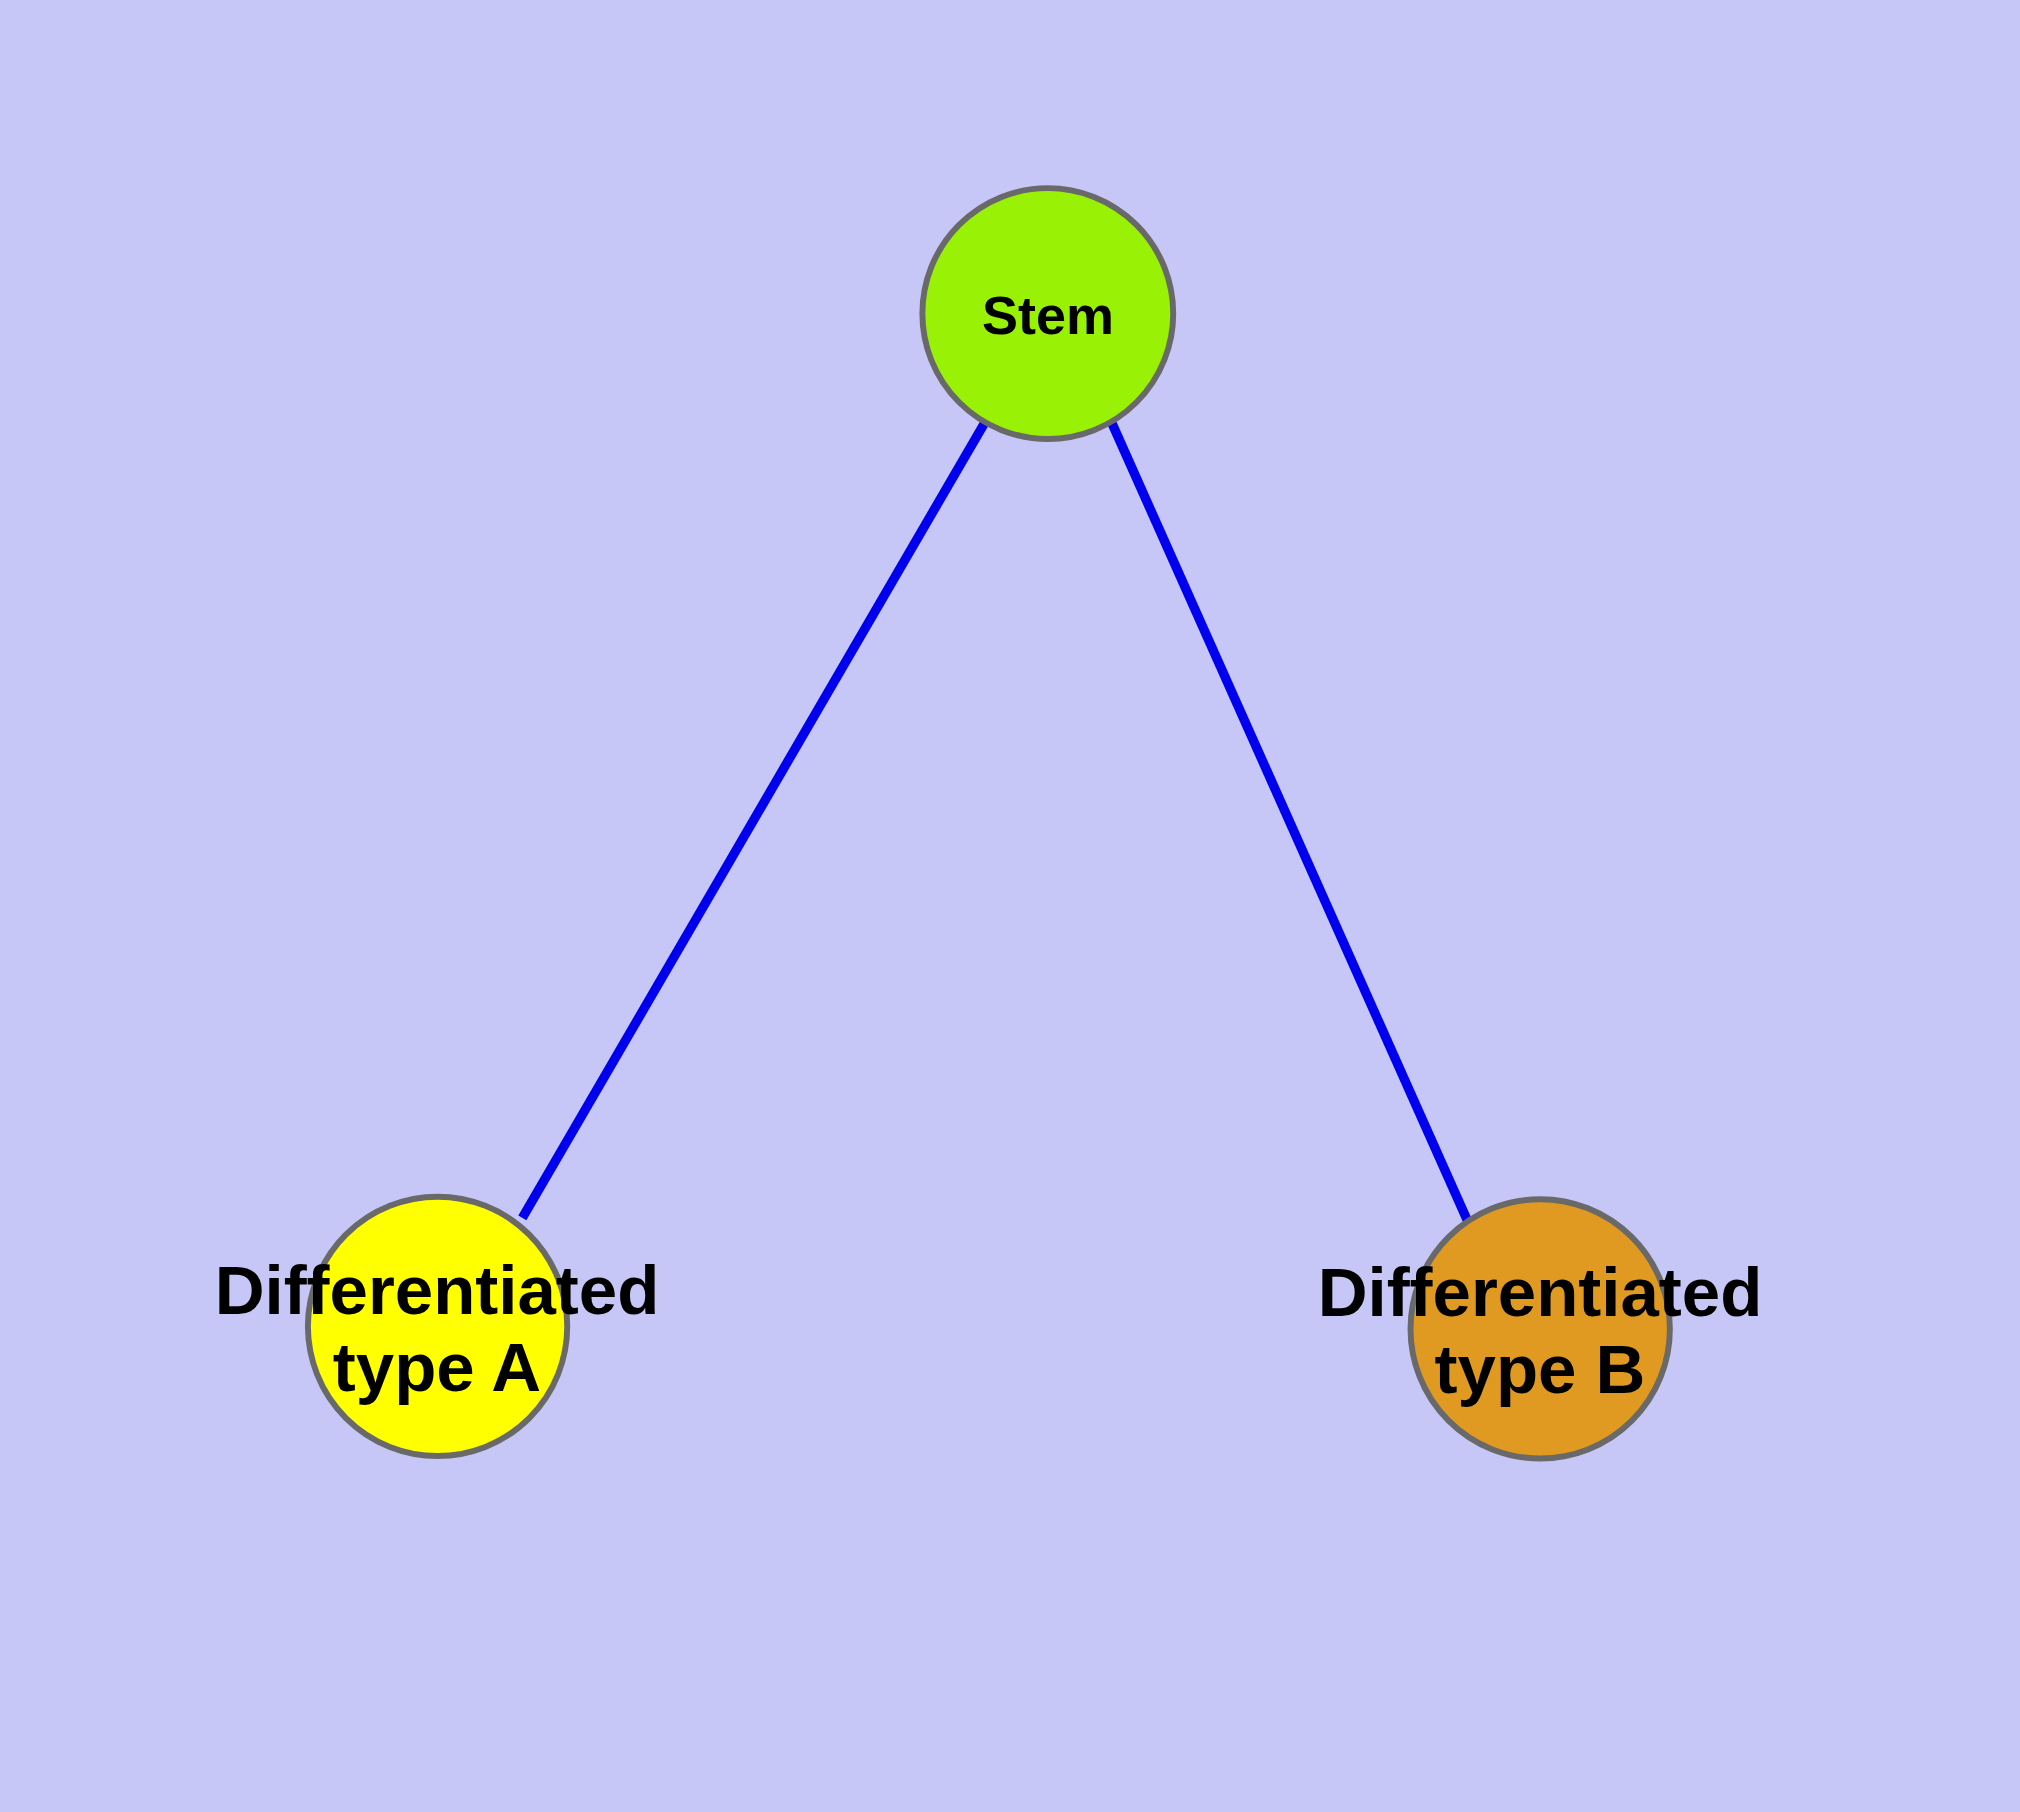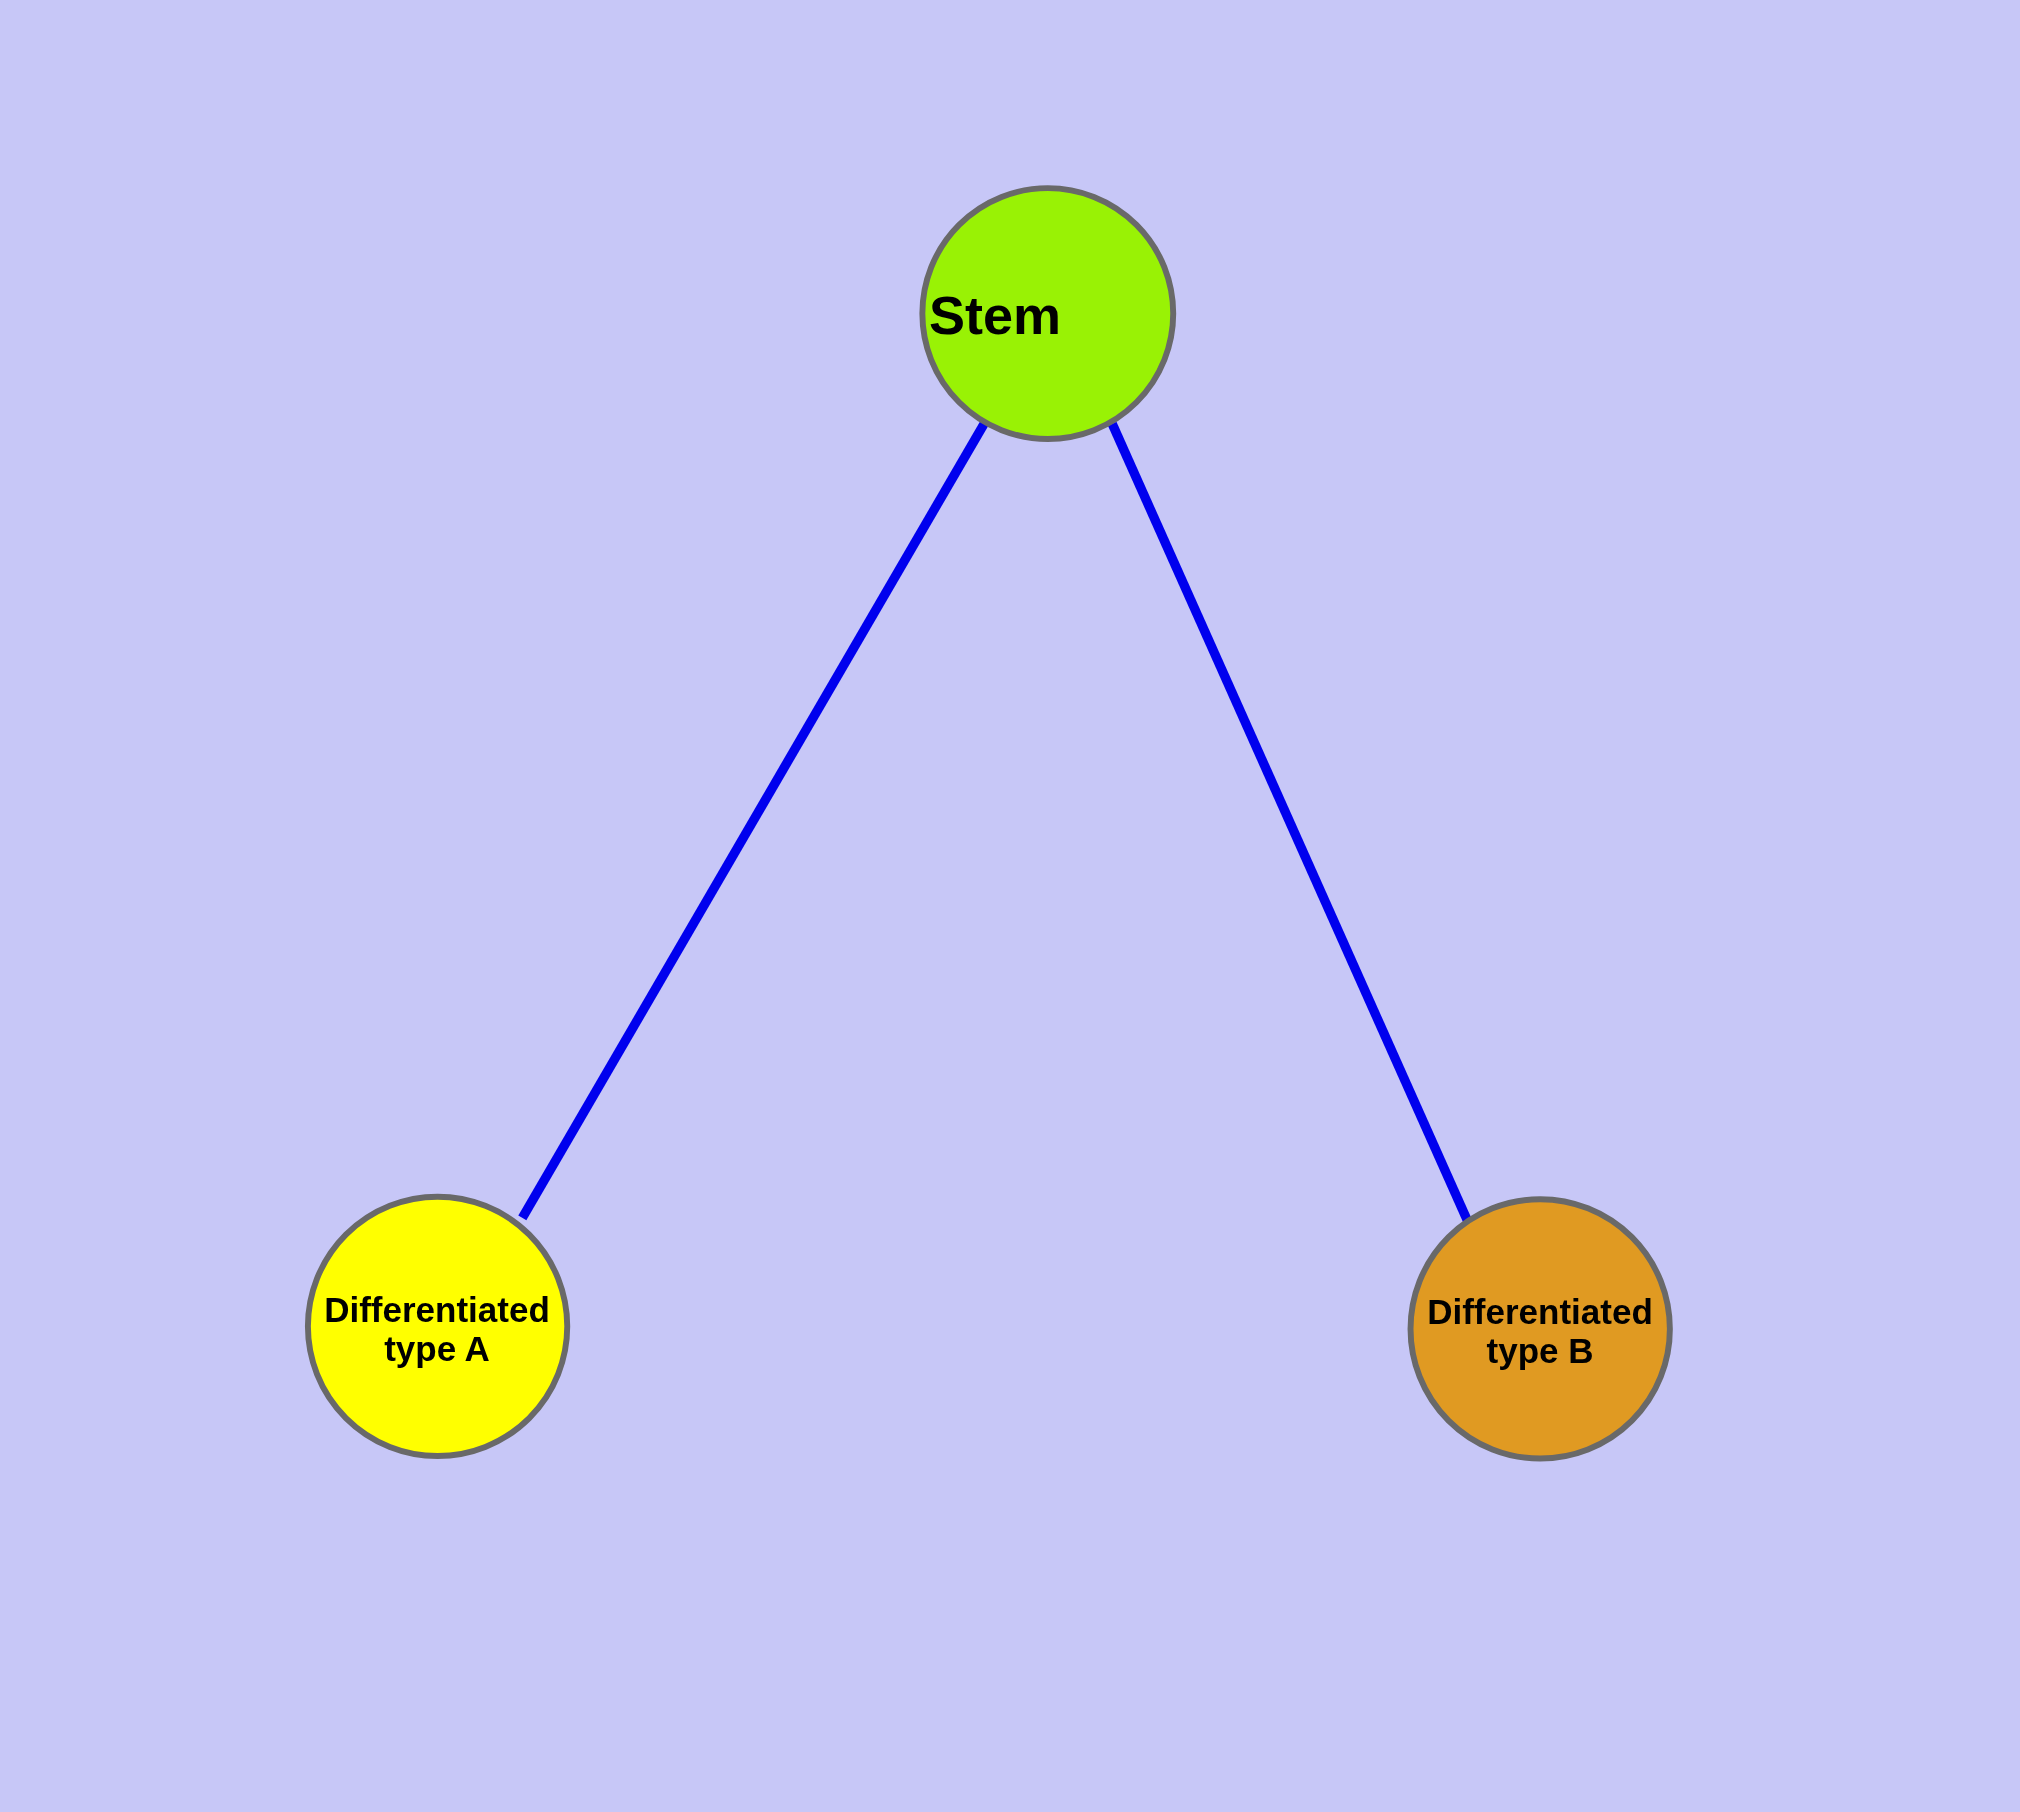--- a/index.html
+++ b/index.html
@@ -21,29 +21,29 @@
     top: 0;
     width: 2021px;
     height: 1812px;
     display: block;
   }
   .node-label {
     position: absolute;
     color: #000000;
     font-family: "Liberation Sans", sans-serif;
     font-weight: bold;
-    font-size: 35px;
+    font-size: 69px;
     line-height: 1.12;
     text-align: center;
     white-space: pre;
     pointer-events: none;
     transform: translate(-50%, -50%);
   }
   #label-stem {
-    left: 995px;
+    left: 1048px;
     top: 315px;
     font-size: 54px;
   }
   #label-diffA {
     left: 437px;
     top: 1329px;
   }
   #label-diffB {
     left: 1540px;
     top: 1331px;

